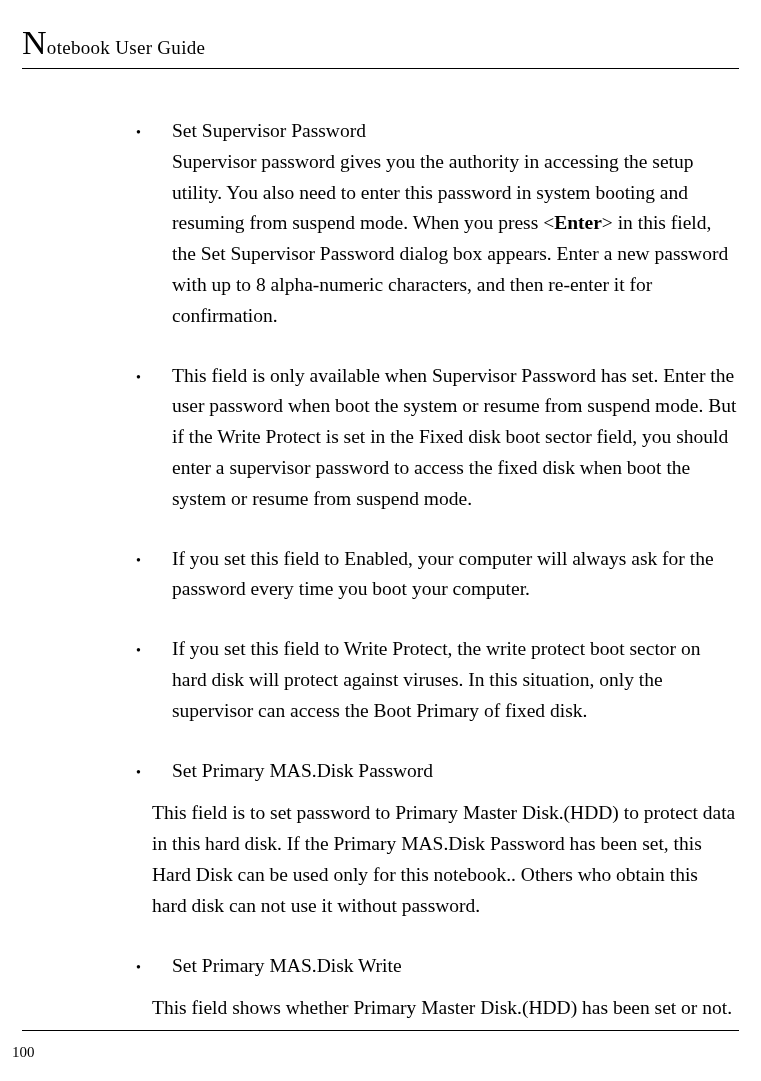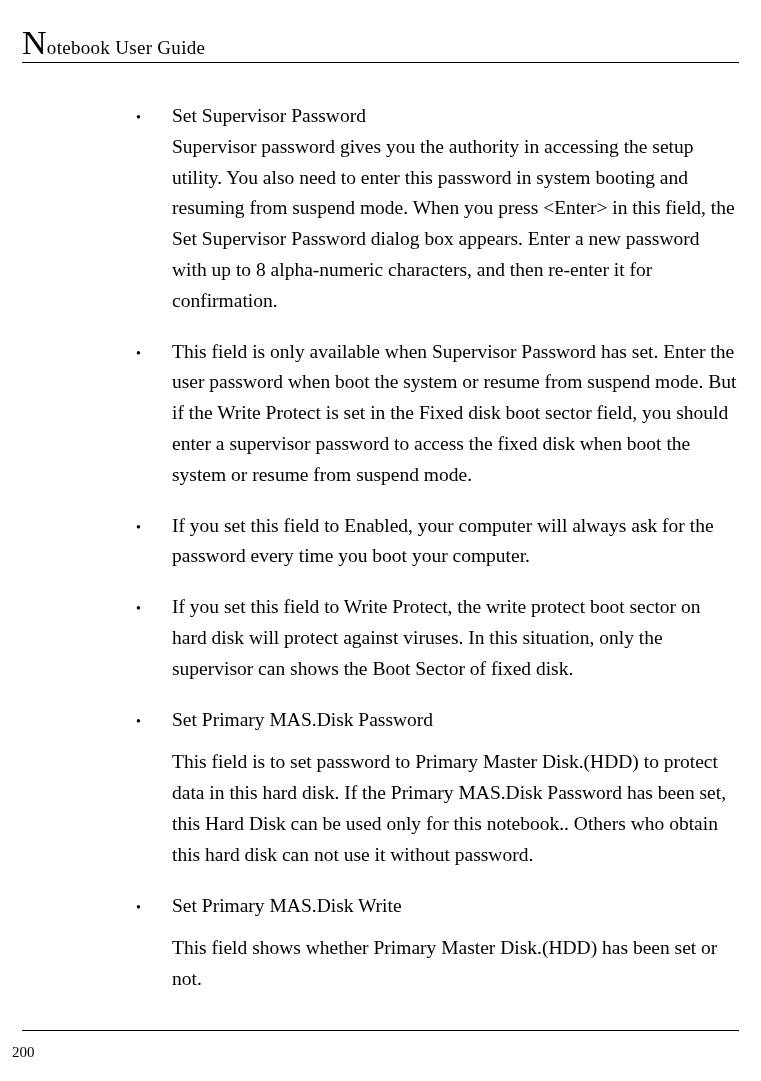--- a/index.html
+++ b/index.html
@@ -11,20 +11,21 @@
       width: 761px;
       height: 1081px;
       background: #ffffff;
       font-family: Garamond, 'Times New Roman', serif;
       color: #000000;
       position: relative;
       padding: 24px 22px 0 22px;
     }
     .header-area {
       border-bottom: 1.5px solid #000000;
+      padding-bottom: 6px;
       margin-bottom: 38px;
       font-family: Liberation Serif, serif;
     }
     .header-title {
       font-size: 19px;
       letter-spacing: 0.3px;
     }
     .header-title .initial {
       font-size: 34px;
       font-weight: normal;
@@ -44,35 +45,36 @@
       width: 36px;
       font-size: 14px;
       line-height: 1;
       padding-top: 6px;
       flex-shrink: 0;
     }
     .bullet-body {
       flex: 1;
       font-size: 19.5px;
       line-height: 1.58;
+      margin-top: 9px;
     }
     .bullet-title {
       display: block;
     }
     .bullet-text {
       display: block;
     }
     .sub-para {
       margin-top: 12px;
-      margin-left: 36px;
+      margin-left: 16px;
       font-size: 19.5px;
       line-height: 1.58;
     }
     .bold {
-      font-weight: normal;
+      font-weight: bold;
     }
     .footer-line {
       position: absolute;
       left: 22px;
       right: 22px;
       bottom: 50px;
       border-top: 1.5px solid #000000;
     }
     .page-number {
       position: absolute;
@@ -115,21 +117,21 @@
       <div class="bullet-body">
         <span class="bullet-text">If  you set this field to Enabled, your computer will always ask for the password every time you boot your computer.</span>
       </div>
     </div>
   </div>
 
   <div class="bullet-item">
     <div class="bullet-row">
       <div class="bullet-dot">•</div>
       <div class="bullet-body">
-        <span class="bullet-text">If you set this field to Write Protect, the write protect boot sector on hard disk will protect against viruses. In this situation, only the supervisor can shows the Boot Sector of fixed disk.</span>
+        <span class="bullet-text">If you set this field to Write Protect, the write protect boot sector on hard disk will protect against viruses. In this situation, only the supervisor can access the Boot Primary of fixed disk.</span>
       </div>
     </div>
   </div>
 
   <div class="bullet-item">
     <div class="bullet-row">
       <div class="bullet-dot">•</div>
       <div class="bullet-body">
         <span class="bullet-title">Set Primary MAS.Disk Password</span>
       </div>
@@ -143,13 +145,13 @@
       <div class="bullet-body">
         <span class="bullet-title">Set Primary MAS.Disk Write</span>
       </div>
     </div>
     <div class="sub-para">This field shows whether Primary Master Disk.(HDD) has been set or not.</div>
   </div>
 
 </div>
 
 <div class="footer-line"></div>
-<div class="page-number">200</div>
+<div class="page-number">100</div>
 
 </body></html>

